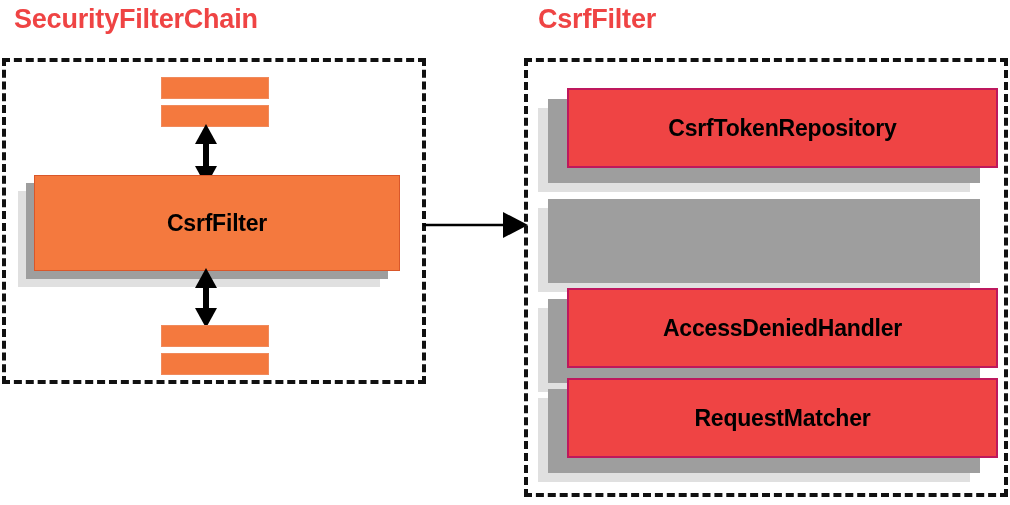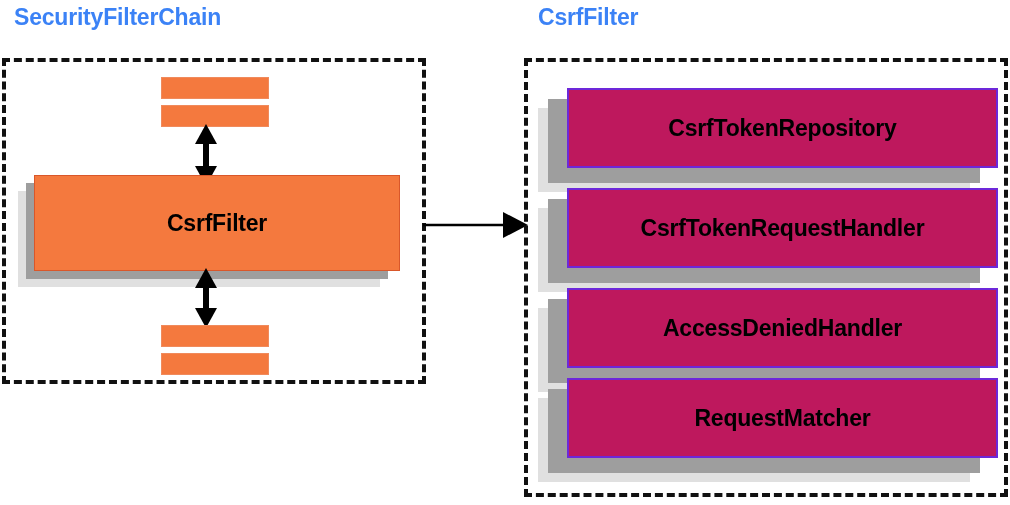--- a/index.html
+++ b/index.html
@@ -12,23 +12,23 @@
     height: 505px;
     position: relative;
     overflow: hidden;
     font-family: "Liberation Sans", sans-serif;
     -webkit-font-smoothing: antialiased;
   }
 
   
   .panel-title {
     position: absolute;
-    font-size: 23px;
+    font-size: 27px;
     font-weight: bold;
-    color: #3b82f6;
+    color: #ef4444;
     letter-spacing: -0.2px;
     white-space: nowrap;
     line-height: 1;
   }
   #title-left  { left: 14px;  top: 6px; }
   #title-right { left: 538px; top: 6px; }
 
   
   .dashed-panel {
     position: absolute;
@@ -81,22 +81,22 @@
     background: #f4793e;
     border: 1px solid #d9572a;
   }
 
   
   .blue-box { width: 460px; height: 104px; }
   .blue-box .shadow-light { left: 0px;  top: 20px; width: 432px; height: 84px; }
   .blue-box .shadow-dark  { left: 10px; top: 11px; width: 432px; height: 84px; }
   .blue-box .face {
     left: 29px; top: 0px; width: 431px; height: 80px;
-    background: #be185d;
-    border: 2px solid #6d28d9;
+    background: #ef4444;
+    border: 2px solid #be185d;
   }
 
   #box-tokenrepository   { left: 538px; top: 88px;  }
   #box-tokenreqhandler   { left: 538px; top: 188px; }
   #box-accessdenied      { left: 538px; top: 288px; padding-left: 21px; }
   #box-requestmatcher    { left: 538px; top: 378px; }
 
   
   .stub {
     position: absolute;
@@ -161,23 +161,20 @@
   <div class="shadow-light"></div>
   <div class="shadow-dark"></div>
   <div class="face">
     <span class="label">CsrfTokenRepository</span>
   </div>
 </div>
 
 <div class="layer-box blue-box" id="box-tokenreqhandler">
   <div class="shadow-light"></div>
   <div class="shadow-dark"></div>
-  <div class="face">
-    <span class="label">CsrfTokenRequestHandler</span>
-  </div>
 </div>
 
 <div class="layer-box blue-box" id="box-accessdenied">
   <div class="shadow-light"></div>
   <div class="shadow-dark"></div>
   <div class="face">
     <span class="label">AccessDeniedHandler</span>
   </div>
 </div>
 

